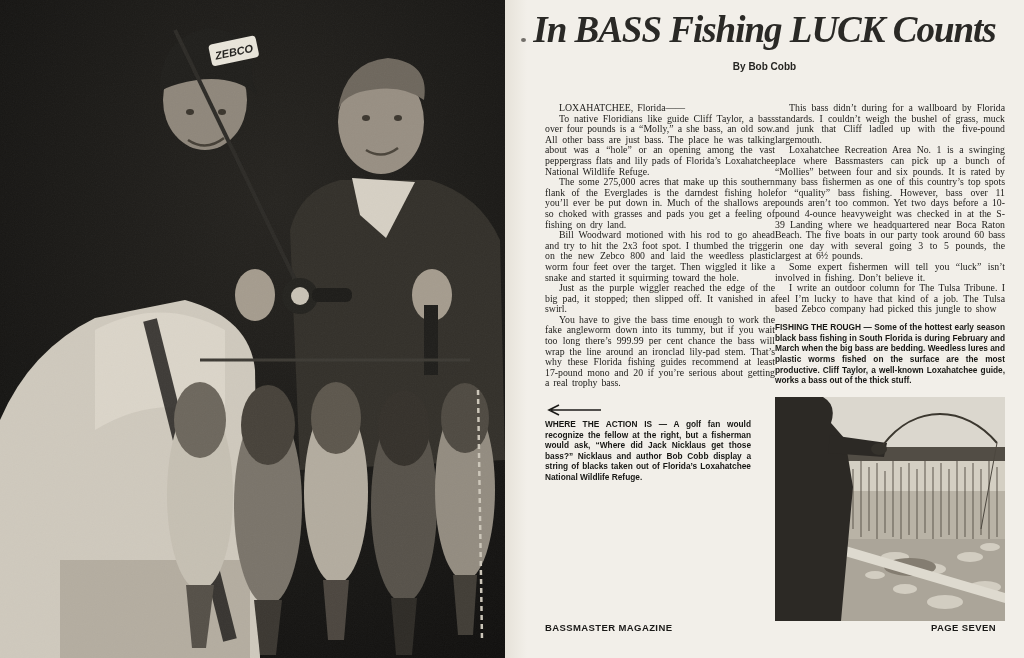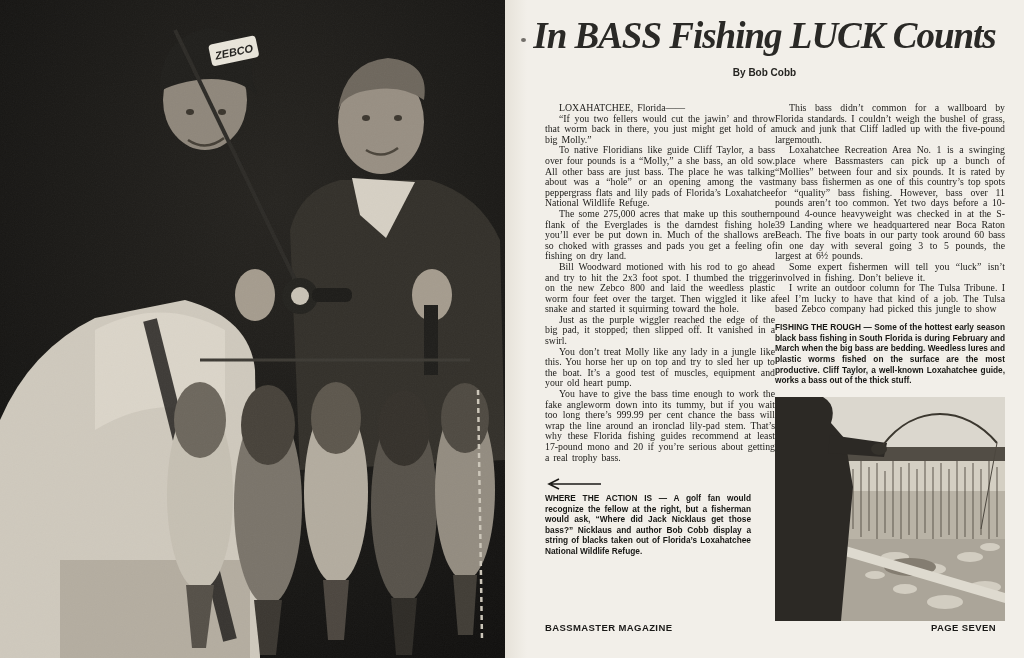--- a/index.html
+++ b/index.html
@@ -8,21 +8,21 @@
 
   
   .left-photo{position:absolute;left:0;top:0;width:505px;height:658px;background:#161513;}
   .left-photo svg{display:block;}
 
   
   .right-page{position:absolute;left:505px;top:0;width:519px;height:658px;
               background:linear-gradient(90deg,#e6e2d9 0,#f2efe9 22px,#f2efe9 100%);}
   .print-speck{position:absolute;left:16px;top:38px;width:5px;height:4px;background:#3a3833;border-radius:50%;opacity:.7;}
 
-  h1.title{margin:0;padding-top:16px;text-align:center;
+  h1.title{margin:0;padding-top:10px;text-align:center;
            font-family:"Liberation Serif",serif;font-style:italic;font-weight:bold;
            font-size:37px;line-height:1.1;letter-spacing:-1px;color:#2a2926;}
   .byline{margin-top:10px;text-align:center;font-family:"Liberation Sans",sans-serif;
           font-weight:bold;font-size:10px;color:#262522;}
 
   .cols{position:absolute;left:40px;top:103px;width:470px;display:flex;gap:0;}
   .col{width:230px;}
   .col p{margin:0;font-size:9.8px;line-height:10.6px;text-align:justify;
          text-indent:14px;word-spacing:1.5px;color:#22211e;}
 
@@ -137,41 +137,39 @@
     <div class="print-speck"></div>
 
     <h1 class="title">In BASS Fishing LUCK Counts</h1>
     <div class="byline">By Bob Cobb</div>
 
     <div class="cols">
 
       <div class="col">
         <div>
             <p>LOXAHATCHEE, Florida——</p>
-            <p>“If you two fellers would cut the jawin’ and throw that worm back in there, you just might get hold of a big Molly.”</p>
             <p>To native Floridians like guide Cliff Taylor, a bass over four pounds is a “Molly,” a she bass, an old sow. All other bass are just bass. The place he was talking about was a “hole” or an opening among the vast peppergrass flats and lily pads of Florida’s Loxahatchee National Wildlife Refuge.</p>
             <p>The some 275,000 acres that make up this southern flank of the Everglades is the darndest fishing hole you’ll ever be put down in. Much of the shallows are so choked with grasses and pads you get a feeling of fishing on dry land.</p>
             <p>Bill Woodward motioned with his rod to go ahead and try to hit the 2x3 foot spot. I thumbed the trigger on the new Zebco 800 and laid the weedless plastic worm four feet over the target. Then wiggled it like a snake and started it squirming toward the hole.</p>
             <p>Just as the purple wiggler reached the edge of the big pad, it stopped; then slipped off. It vanished in a swirl.</p>
-            <p>You don’t treat Molly like any lady in a jungle like this. You horse her up on top and try to sled her up to the boat. It’s a good test of muscles, equipment and your old heart pump.</p>
             <p>You have to give the bass time enough to work the fake angleworm down into its tummy, but if you wait too long there’s 999.99 per cent chance the bass will wrap the line around an ironclad lily-pad stem. That’s why these Florida fishing guides recommend at least 17-pound mono and 20 if you’re serious about getting a real trophy bass.</p>
           </div>
 
         <div class="arrow-row">
           <svg width="58" height="12" viewBox="0 0 58 12">
               <path d="M56,6 L6,6 M14,1 L4,6 L14,11" stroke="#1c1b18" stroke-width="1.6" fill="none"></path>
             </svg>
         </div>
 
         <div class="photo-caption cap1">WHERE THE ACTION IS — A golf fan would recognize the fellow at the right, but a fisherman would ask, “Where did Jack Nicklaus get those bass?” Nicklaus and author Bob Cobb display a string of blacks taken out of Florida’s Loxahatchee National Wildlife Refuge.</div>
       </div>
 
       <div class="col">
         <div>
-            <p>This bass didn’t common for a wallboard by Florida standards. I couldn’t weigh the bushel of grass, muck and junk that Cliff ladled up with the five-pound largemouth.</p>
+            <p>This bass didn’t during for a wallboard by Florida standards. I couldn’t weigh the bushel of grass, muck and junk that Cliff ladled up with the five-pound largemouth.</p>
             <p>Loxahatchee Recreation Area No. 1 is a swinging place where Bassmasters can pick up a bunch of “Mollies” between four and six pounds. It is rated by many bass fishermen as one of this country’s top spots for “quality” bass fishing. However, bass over 11 pounds aren’t too common. Yet two days before a 10-pound 4-ounce heavyweight was checked in at the S-39 Landing where we headquartered near Boca Raton Beach. The five boats in our party took around 60 bass in one day with several going 3 to 5 pounds, the largest at 6½ pounds.</p>
             <p>Some expert fishermen will tell you “luck” isn’t involved in fishing. Don’t believe it.</p>
             <p>I write an outdoor column for The Tulsa Tribune. I feel I’m lucky to have that kind of a job. The Tulsa based Zebco company had picked this jungle to show</p>
           </div>
 
         <div class="photo-caption cap2">FISHING THE ROUGH — Some of the hottest early season black bass fishing in South Florida is during February and March when the big bass are bedding. Weedless lures and plastic worms fished on the surface are the most productive. Cliff Taylor, a well-known Loxahatchee guide, works a bass out of the thick stuff.</div>
 
         <div class="right-photo">
           <svg width="230" height="224" viewBox="0 0 230 224">
             <rect width="230" height="224" fill="#c8c3b7"></rect>

